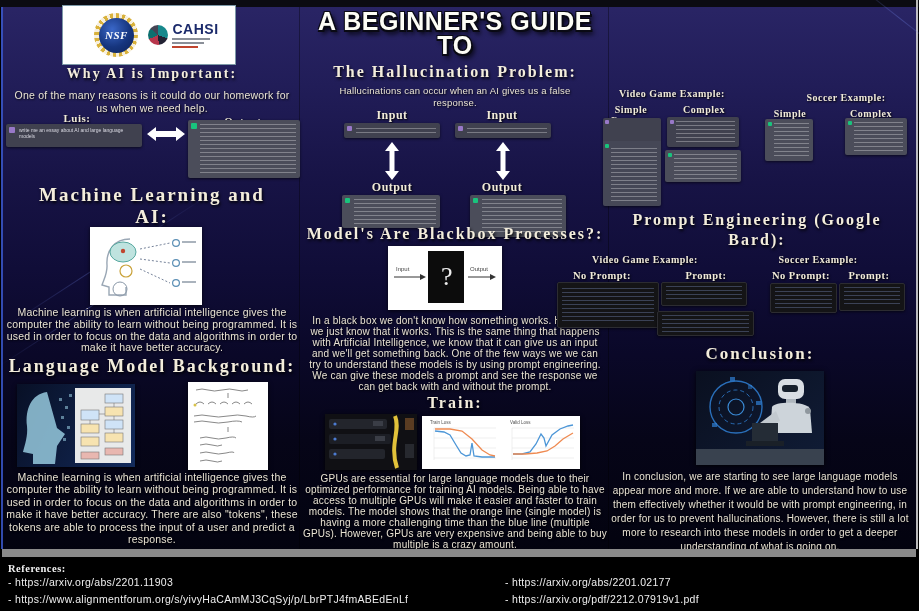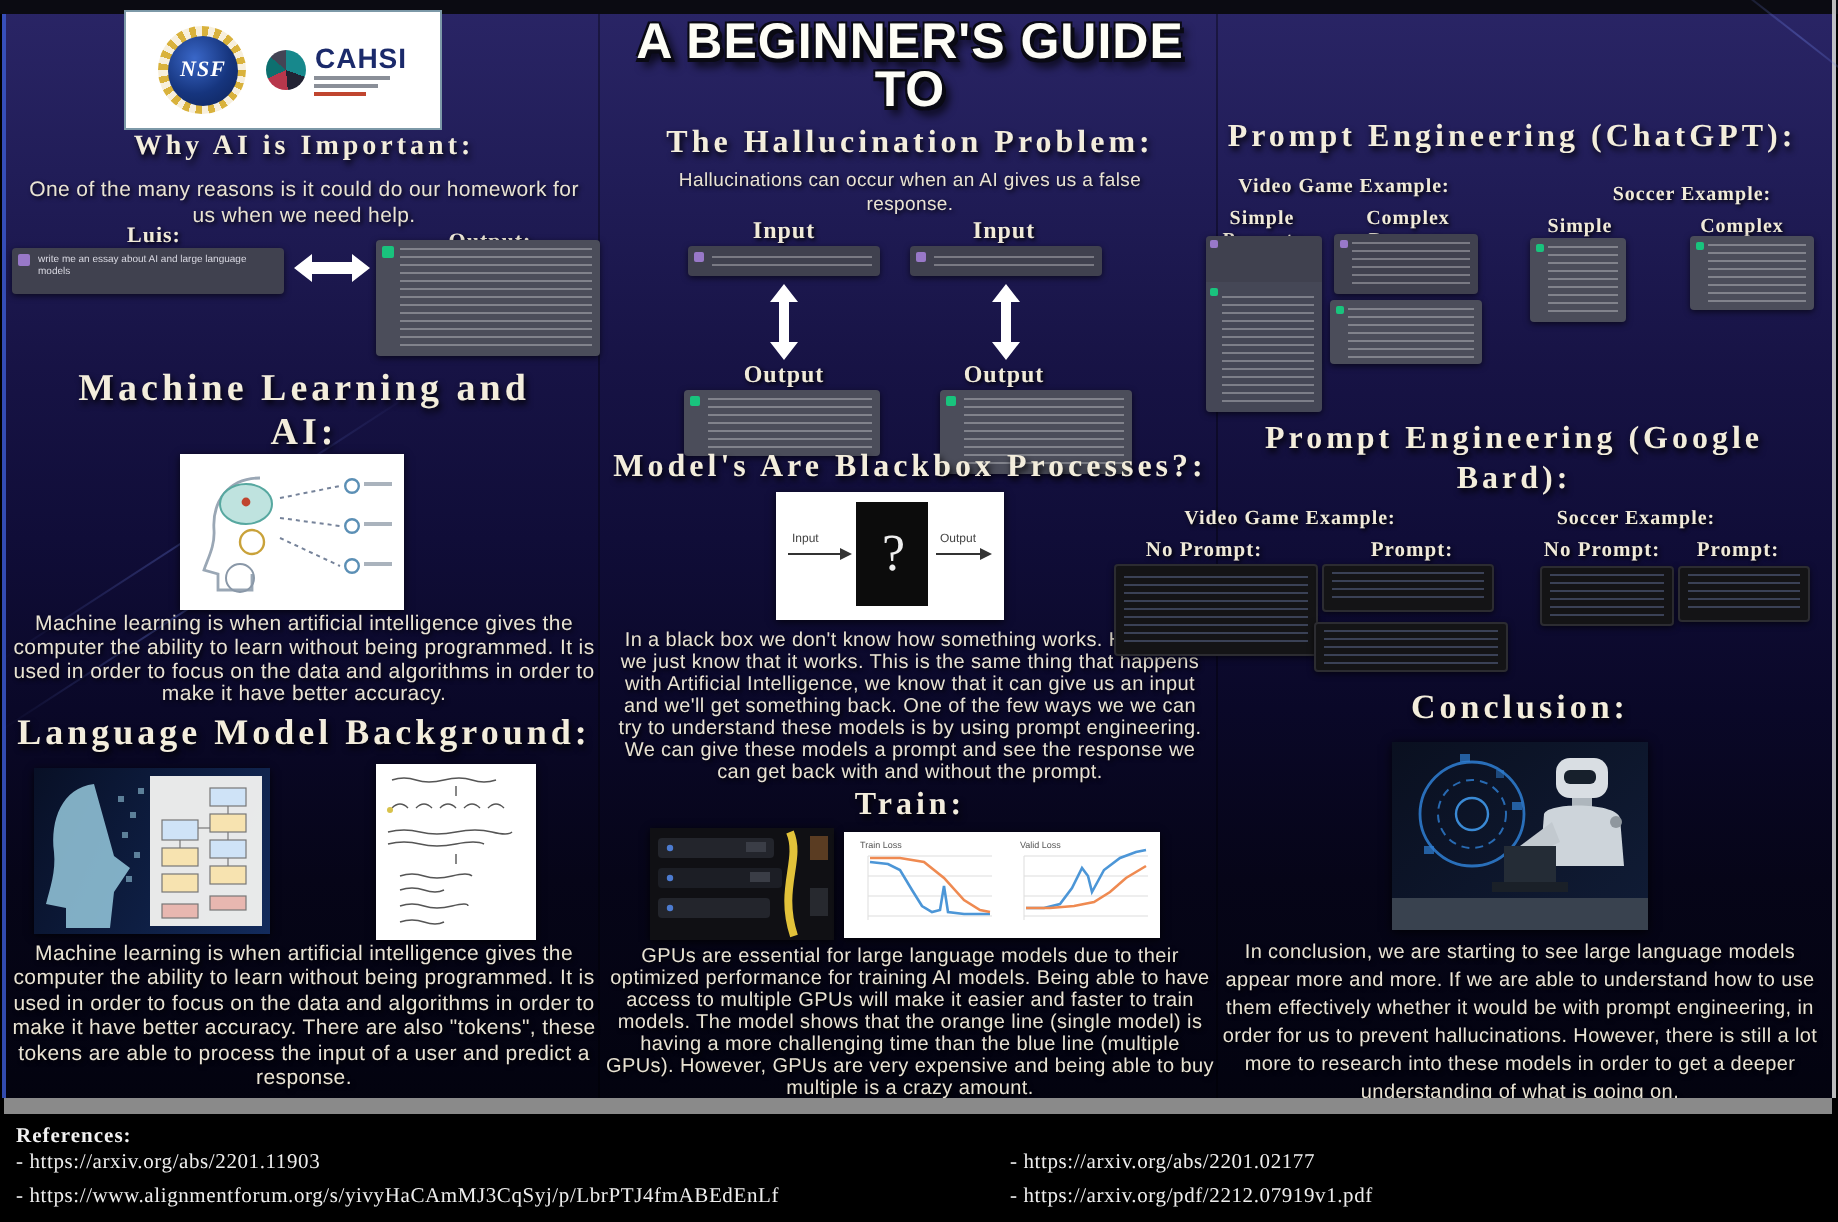--- a/index.html
+++ b/index.html
@@ -18,21 +18,21 @@
     text-shadow:1px 1px 2px rgba(0,0,0,.85);letter-spacing:.2px;}
   .label{font-family:"Liberation Serif",serif;font-weight:700;color:#f0ead9;
     text-shadow:1px 1px 2px #000;text-align:center;letter-spacing:.5px;}
   .big-title{font-family:"Liberation Sans",sans-serif;font-weight:900;color:#fdfdf6;text-transform:uppercase;
     text-align:center;font-size:25px;line-height:.96;letter-spacing:.5px;
     text-shadow:2px 2px 0 #0a0a14,-1px -1px 0 #0a0a14,1px -1px 0 #0a0a14,-1px 2px 0 #0a0a14,3px 4px 5px #000;}
   .byline{font-family:"Liberation Serif",serif;color:#f6f1e2;text-align:center;font-size:18px;line-height:1.15;
     text-shadow:1px 2px 3px #000;}
   
   .logo-box{left:58px;top:5px;width:157px;height:58px;background:#fff;border:1px solid #7d99a8;
-    display:flex;align-items:center;justify-content:center;gap:10px;}
+    display:flex;align-items:center;justify-content:center;gap:10px;padding-left:15px;}
   .nsf-ring{width:44px;height:44px;border-radius:50%;background:repeating-conic-gradient(#d9b23c 0 9deg,#f7efdc 9deg 18deg);
     display:flex;align-items:center;justify-content:center;}
   .nsf-core{width:35px;height:35px;border-radius:50%;background:radial-gradient(circle at 38% 32%,#3a67c8 0%,#16357e 55%,#0d2258 100%);
     display:flex;align-items:center;justify-content:center;color:#fff;font:italic 700 11px "Liberation Serif",serif;letter-spacing:.5px;}
   .cahsi{display:flex;align-items:center;gap:4px;}
   .cahsi-globe{width:20px;height:20px;border-radius:50%;
     background:conic-gradient(#17888c 0 110deg,#223 110deg 175deg,#b8374c 175deg 245deg,#0d6f6f 245deg 310deg,#445 310deg 360deg);}
   .cahsi-txt{display:flex;flex-direction:column;gap:2px;}
   .cahsi-word{font-family:"Liberation Sans",sans-serif;font-weight:700;font-size:14px;color:#1b2a6b;letter-spacing:.5px;line-height:1;}
   .bar{display:block;height:2px;background:#8a8f98;}
@@ -48,21 +48,21 @@
   .tl{position:absolute;left:12px;right:4px;top:4px;bottom:3px;opacity:.55;
     background-image:repeating-linear-gradient(180deg,rgba(255,255,255,.55) 0 1px,transparent 1px 4px);}
   .tl.full{left:4px;top:12px;}
   .tl.blue{background-image:repeating-linear-gradient(180deg,rgba(160,185,255,.5) 0 1px,transparent 1px 4px);}
   .shot-text{position:absolute;left:13px;top:3px;right:2px;font-family:"Liberation Sans",sans-serif;
     font-size:5px;line-height:1.2;color:#d9d9e2;}
   .img-frame{position:absolute;background:#fff;box-shadow:0 1px 4px rgba(0,0,0,.7);}
   footer.refs{position:absolute;left:0;top:549px;width:919px;height:62px;background:#000;}
   .refs-bar{position:absolute;left:2px;top:0;width:914px;height:8px;background:#8a8a8a;}
   .ref-head{position:absolute;font-weight:700;font-size:10.5px;color:#f2f2f2;letter-spacing:.5px;font-family:"Liberation Serif",serif;}
-  .ref-link{position:absolute;font-size:10.5px;color:#eee;letter-spacing:.3px;font-family:Liberation Serif, serif;}
+  .ref-link{position:absolute;font-size:10.5px;color:#eee;letter-spacing:.3px;font-family:Liberation Sans, sans-serif;}
 </style>
 </head>
 <body>
 
 <div class="poster">
   <div class="topbar"></div>
   <div class="edge-left"></div>
   <div class="edge-right"></div>
   <div class="divider" style="left:299px"></div>
   <div class="divider" style="left:608px"></div>
@@ -283,21 +283,20 @@
       </svg>
     </div>
 
     <p class="p-serif abs" style="top:473px;left:2px;width:306px;font-size:10px;line-height:1.1">GPUs are essential for large language models due to their optimized performance for training AI models. Being able to have access to multiple GPUs will make it easier and faster to train models. The model shows that the orange line (single model) is having a more challenging time than the blue line (multiple GPUs). However, GPUs are very expensive and being able to buy multiple is a crazy amount.</p>
   </section>
 
   <div class="byline abs" style="left:610px;top:8px;width:300px">
   </div>
 
   <section class="abs" style="left:596px;top:60px;width:320px;height:148px">
-    <h2 class="h-serif abs" style="top:0;left:0;width:100%;font-size:16px">Prompt Engineering (ChatGPT):</h2>
     <span class="label abs" style="left:6px;top:28px;width:140px;font-size:10px">Video Game Example:</span>
     <span class="label abs" style="left:180px;top:32px;width:140px;font-size:10px">Soccer Example:</span>
     <span class="label abs" style="left:0;top:44px;width:70px;font-size:10px">Simple Prompt:</span>
     <span class="label abs" style="left:68px;top:44px;width:80px;font-size:10px">Complex Prompt:</span>
     <span class="label abs" style="left:158px;top:48px;width:72px;font-size:10px">Simple Prompt:</span>
     <span class="label abs" style="left:234px;top:48px;width:82px;font-size:10px">Complex Prompt:</span>
     <div class="abs" style="left:0;top:57px;width:320px;height:92px">
       <div class="shot cg-mix" style="left:7px;top:1px;width:58px;height:88px">
         <span class="av purple" style="width:4px;height:4px;left:2px;top:2px"></span>
         <span class="av green" style="width:4px;height:4px;left:2px;top:26px"></span>

